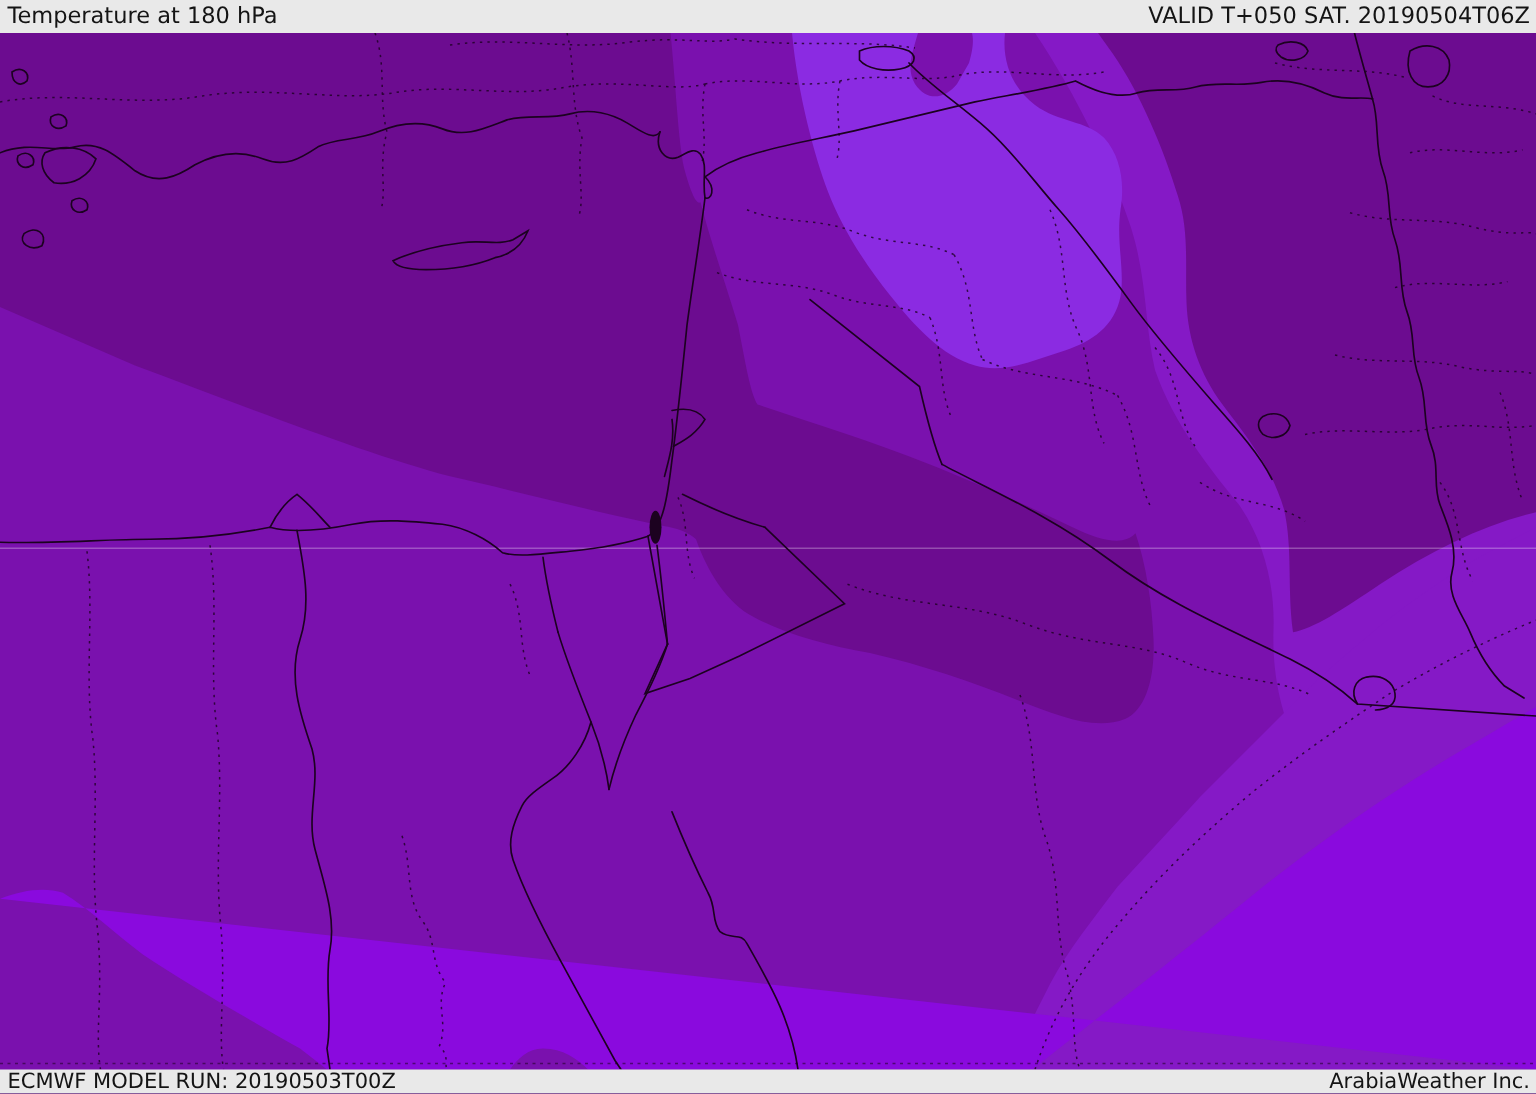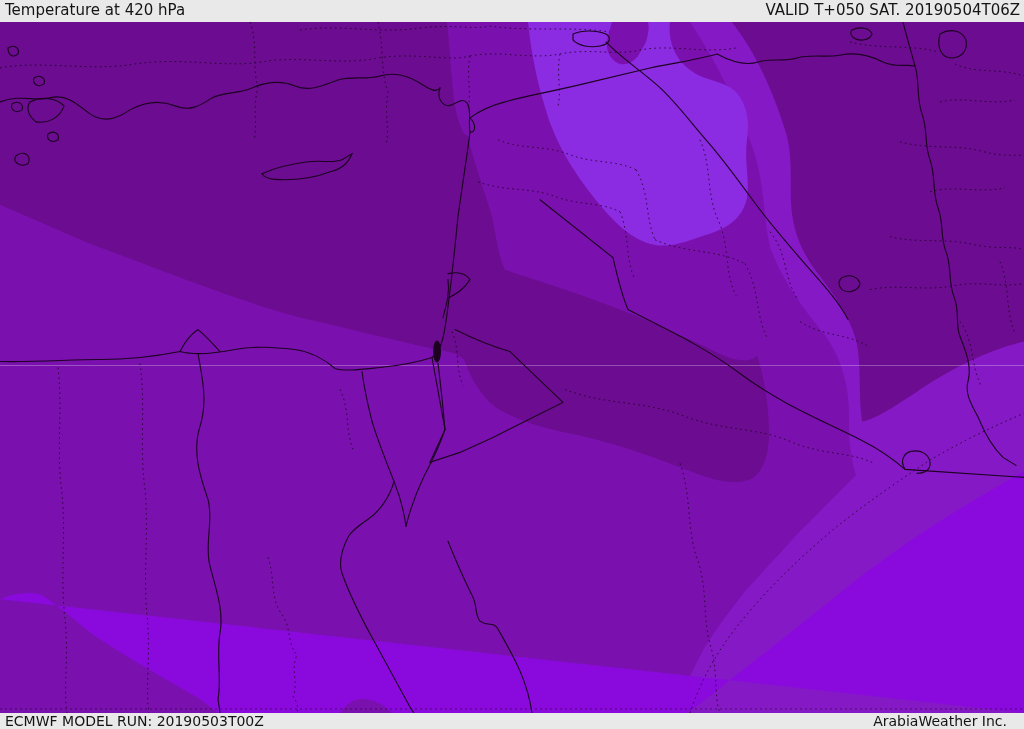--- a/index.html
+++ b/index.html
@@ -7,32 +7,32 @@
     position:relative;width:1024px;height:729px;overflow:hidden;
     font-family:"DejaVu Sans","Liberation Sans",sans-serif;
     background:#7a11ae;
   }
   .bar{
     position:absolute;left:0;width:1024px;background:#e9e9e9;color:#141414;
     display:flex;justify-content:space-between;align-items:center;
     box-sizing:border-box;
   }
   .bar.top{top:0;height:22px;font-size:15px;padding:0 4px 2px 5px;}
-  .bar.bottom{top:713px;height:16px;font-size:14px;padding:0 17px 1px 5px;}
+  .bar.bottom{top:713px;height:16px;font-size:14px;padding:0 4px 1px 5px;}
   .bar span{white-space:nowrap;}
   .mapwrap{position:absolute;top:22px;left:0;width:1024px;height:691px;}
   svg{display:block;}
 </style>
 </head>
 <body>
 
 <div class="screen">
 
   <div class="bar top">
-    <span>Temperature at 420 hPa</span>
+    <span>Temperature at 180 hPa</span>
     <span>VALID T+050 SAT. 20190504T06Z</span>
   </div>
 
   <div class="mapwrap">
     <svg width="1024" height="691" viewBox="0 0 1024 692" preserveAspectRatio="none">
 
       <rect x="0" y="0" width="1024" height="692" fill="#7a11ae"></rect>
 
       <path d="M690,0 C718,42 740,88 754,130 C765,165 763,195 770,225
                C783,262 806,290 826,315 C842,338 850,368 849,398

